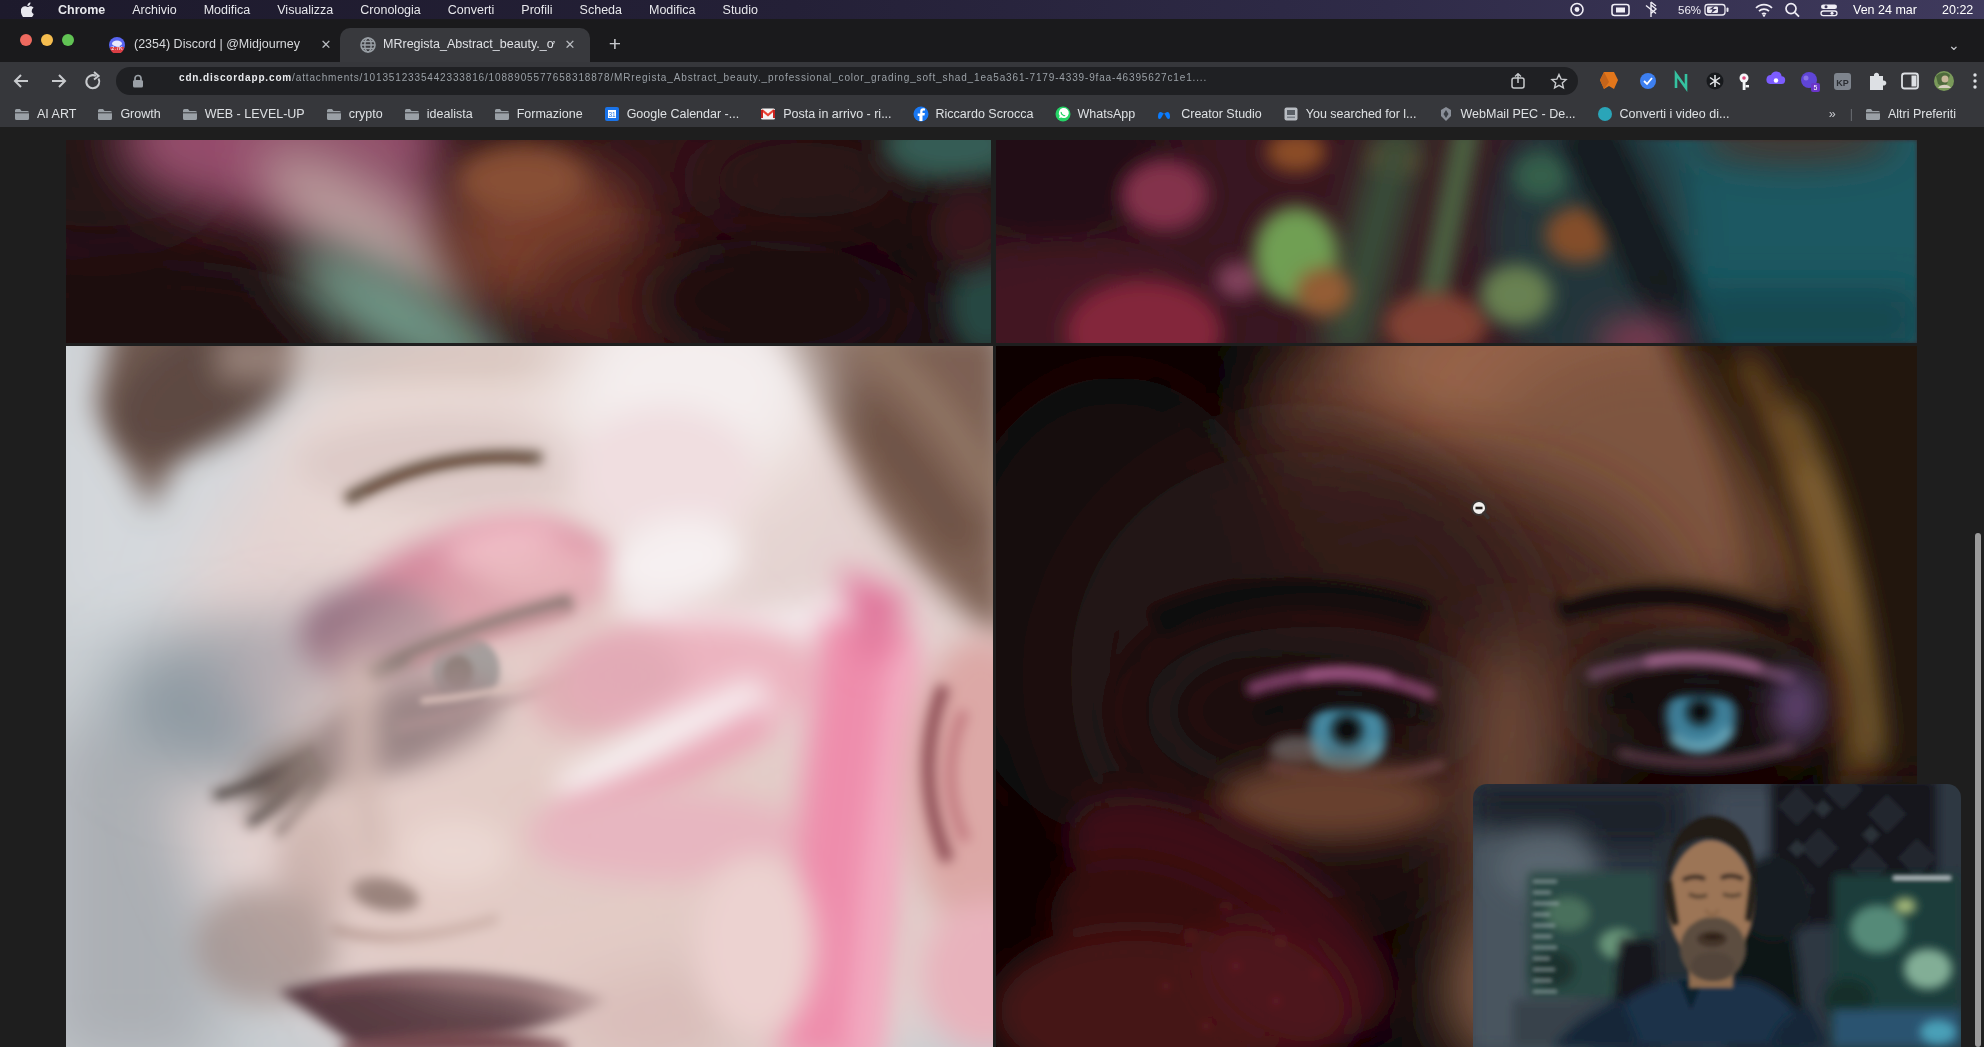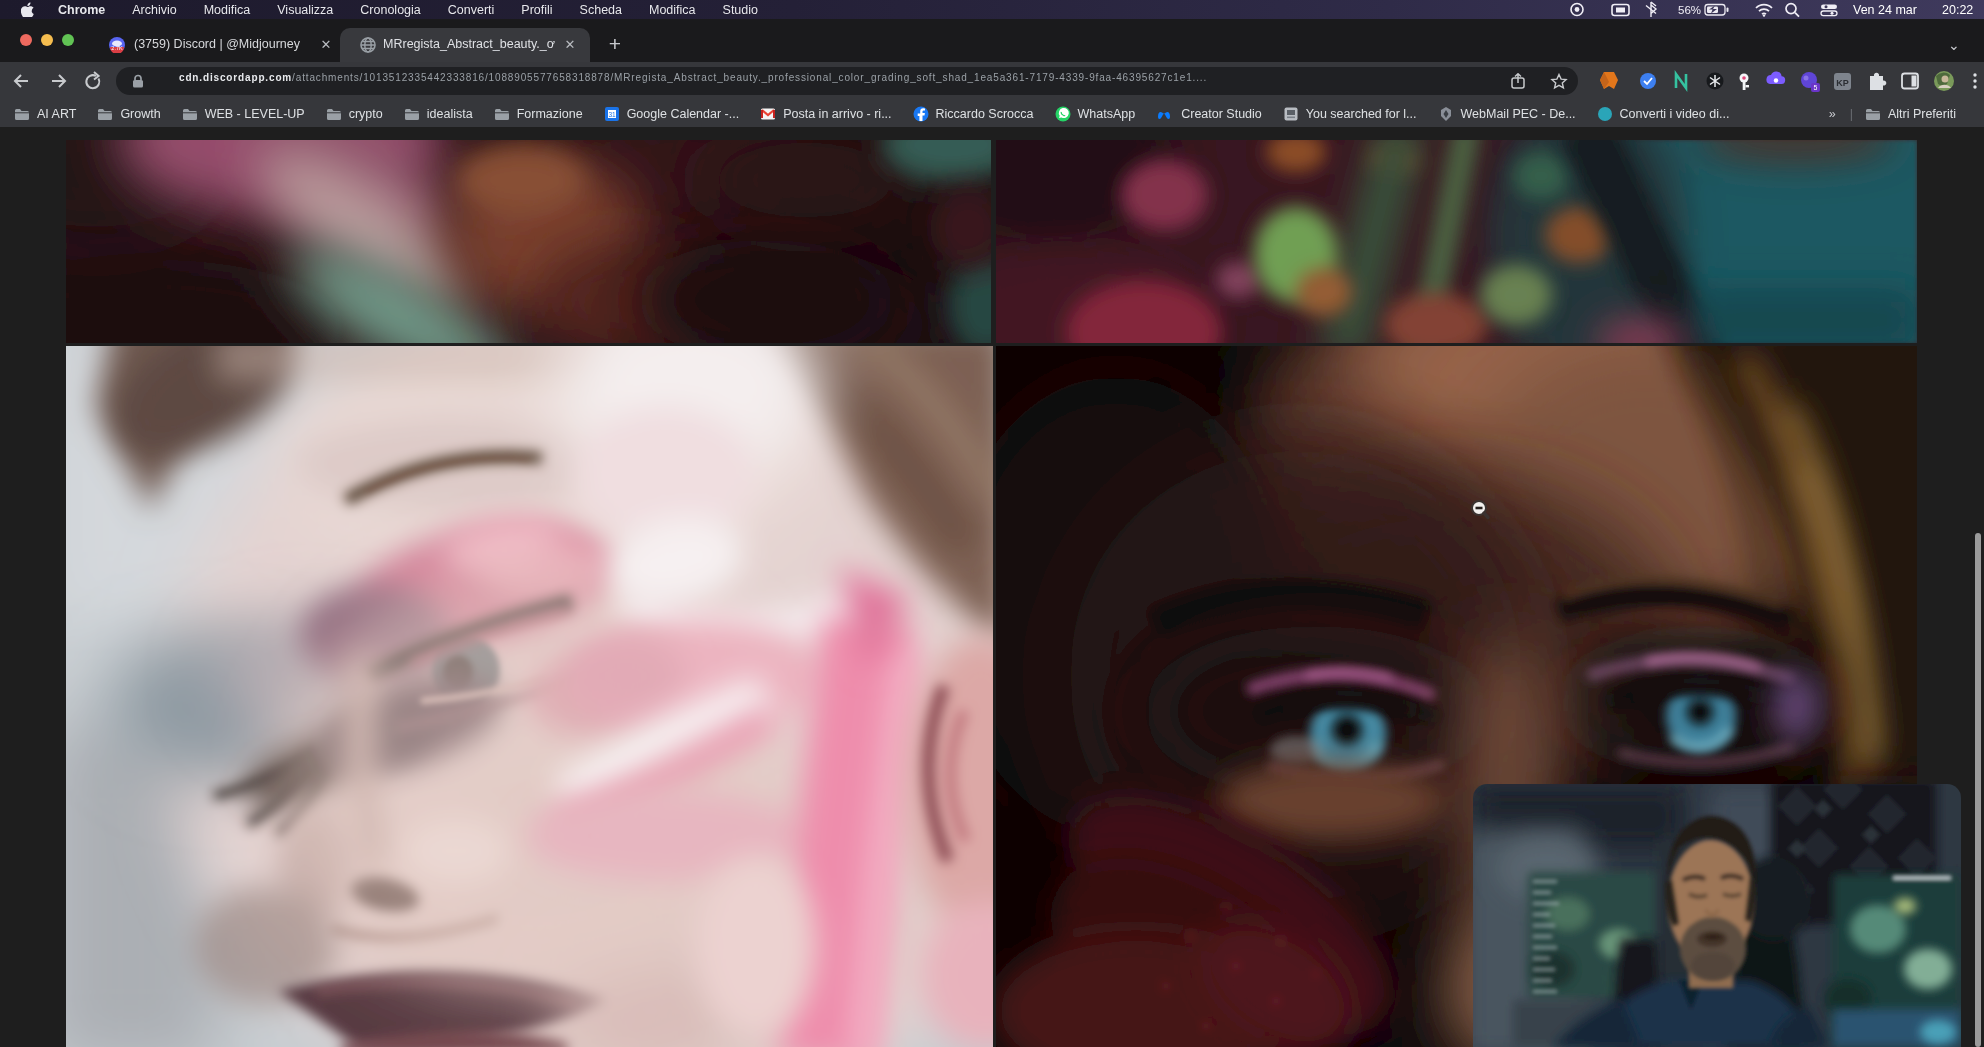--- a/index.html
+++ b/index.html
@@ -106,21 +106,21 @@
     <div class="tl" style="left:20px;  background:#ee6a5f;"></div>
     <div class="tl" style="left:41px;  background:#f5bd4f;"></div>
     <div class="tl" style="left:62px;  background:#61c354;"></div>
     <div id="tab1">
       <svg class="abs" style="left:13px; top:9px;" width="16" height="16" viewBox="0 0 16 16">
         <circle cx="8" cy="8" r="8" fill="#5865f2"></circle>
         <ellipse cx="8" cy="6.5" rx="5" ry="3" fill="#e8e9fd"></ellipse>
         <path d="M1,10 a 7 7 0 0 0 14,0 z" fill="#da3e44"></path>
         <text x="8" y="13.4" font-size="5.5" fill="#fff" text-anchor="middle" font-family="Liberation Sans, sans-serif">2.7K</text>
       </svg>
-      <span class="abs" style="left:38px; top:9px;">(3759) Discord | @Midjourney</span>
+      <span class="abs" style="left:38px; top:9px;">(2354) Discord | @Midjourney</span>
       <span class="tabx" style="left:222px;">✕</span>
     </div>
     <div id="tab2">
       <svg class="abs" style="left:20px; top:9px;" width="16" height="16" viewBox="0 0 16 16">
         <circle cx="8" cy="8" r="7" fill="none" stroke="#9aa0a6" stroke-width="1.6"></circle>
         <ellipse cx="8" cy="8" rx="3.2" ry="7" fill="none" stroke="#9aa0a6" stroke-width="1.4"></ellipse>
         <path d="M1.3,8 L14.7,8 M2.2,4.5 L13.8,4.5 M2.2,11.5 L13.8,11.5" stroke="#9aa0a6" stroke-width="1.3"></path>
       </svg>
       <span class="abs" style="left:42px; top:9px; width:174px; overflow:hidden; white-space:nowrap;text-align:center;">MRregista_Abstract_beauty._ơ</span>
       <span class="tabx" style="left:222px;">✕</span>

